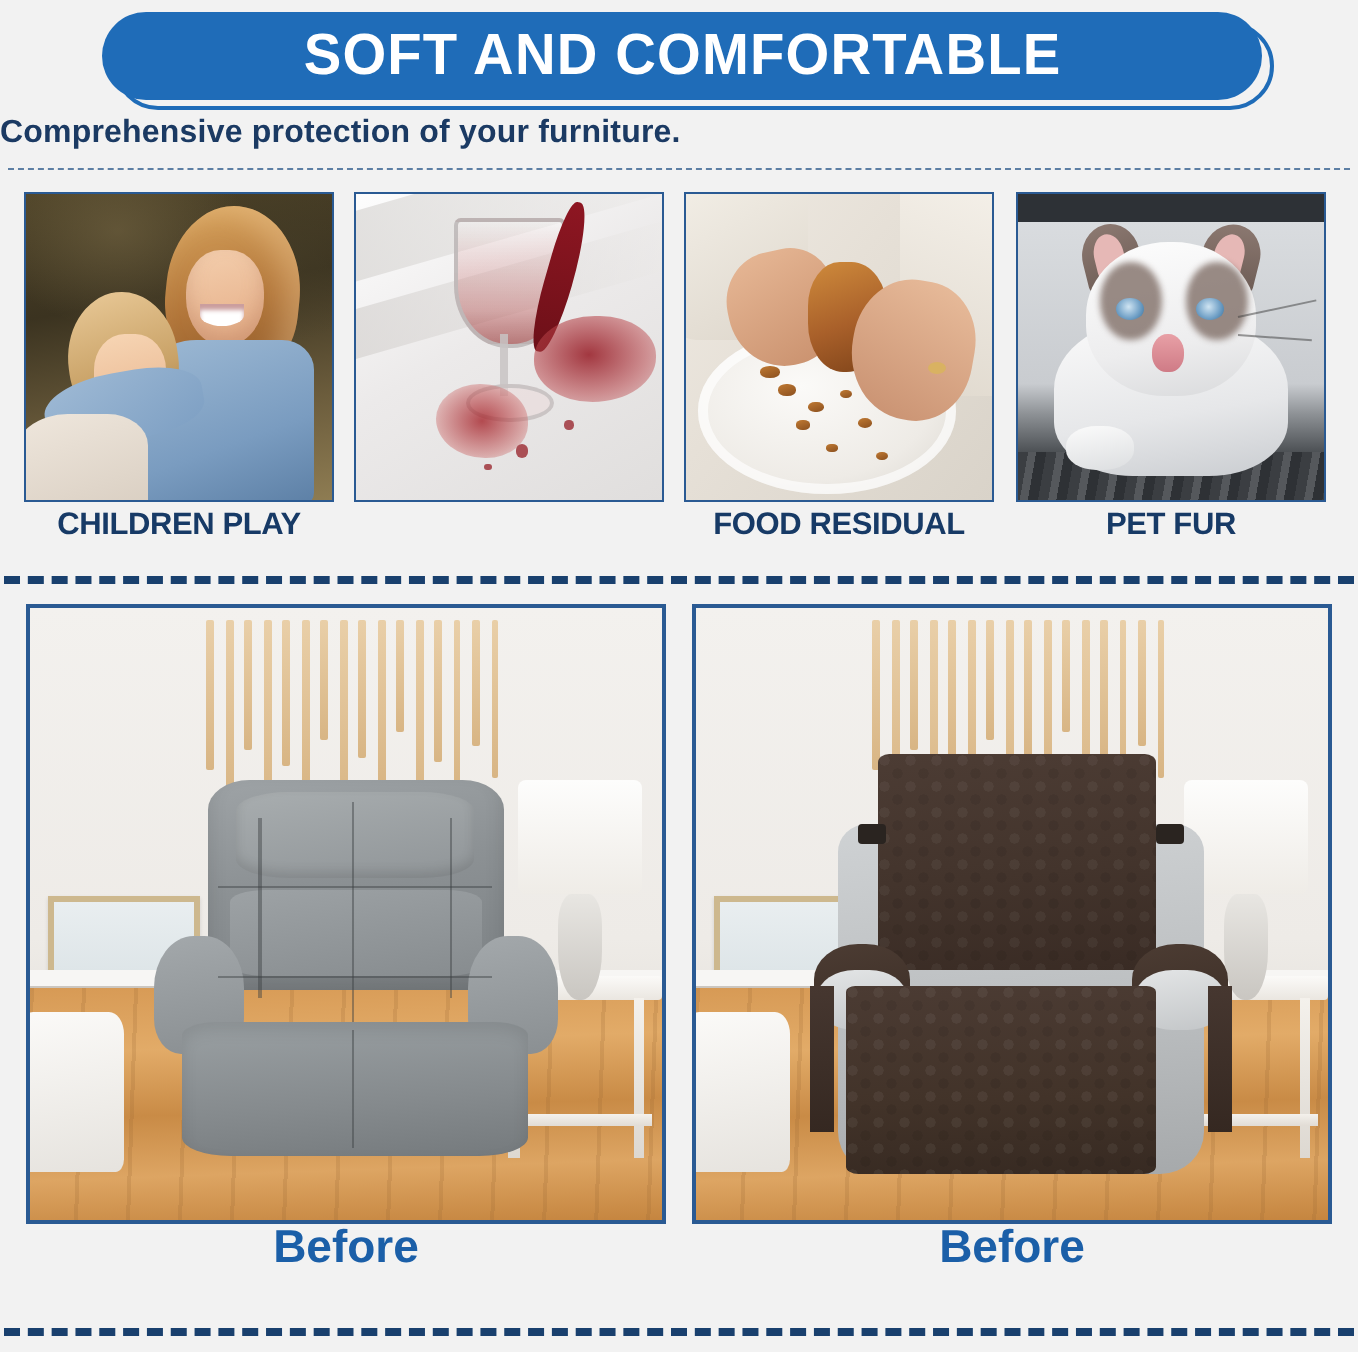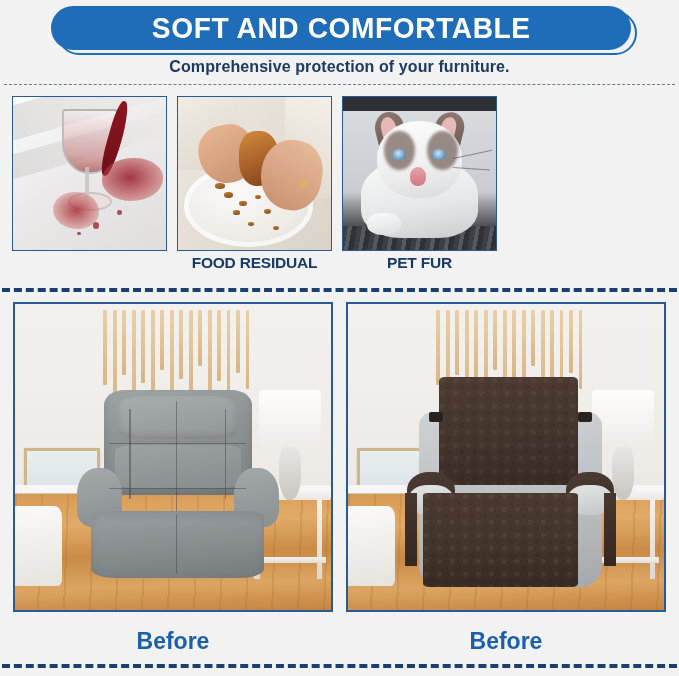--- a/index.html
+++ b/index.html
@@ -63,21 +63,21 @@
     line-height: 1;
     white-space: nowrap;
     transform: scaleX(0.97);
   }
 
   .subtitle {
     position: absolute;
     left: 0;
     top: 58px;
     width: 679px;
-    text-align: center;
+    text-align: left;
     color: #1b3a63;
     font-size: 16px;
     font-weight: bold;
     letter-spacing: 0.1px;
   }
 
   .divider-fine {
     position: absolute;
     left: 4px;
     width: 671px;
@@ -307,21 +307,21 @@
     position: relative;
     width: 320px;
     height: 310px;
     border: 2px solid #2a5a93;
     box-sizing: border-box;
     overflow: hidden;
     background: #f0eeeb;
   }
   .panel-caption {
     position: absolute;
-    top: 326px;
+    top: 308px;
     left: 0;
     width: 320px;
     text-align: center;
     color: #1b5fa8;
     font-size: 23px;
     font-weight: bold;
   }
 
   
   .room { position:absolute; inset:0;
@@ -460,20 +460,37 @@
       <div class="banner-title">SOFT AND COMFORTABLE</div>
     </div>
   </div>
 
   <div class="subtitle">Comprehensive protection of your furniture.</div>
 
   <div class="divider-fine d1"></div>
 
   <div class="thumbs">
 
+    <div class="thumb">
+      <div class="thumb-img">
+        <div class="sc-children">
+          <div class="hair-big"></div>
+          <div class="face-big"></div>
+          <div class="smile-big"></div>
+          <div class="denim"></div>
+          <div class="hair-small"></div>
+          <div class="face-small"></div>
+          <div class="smile-small"></div>
+          <div class="arm"></div>
+          <div class="white-top"></div>
+        </div>
+        <span class="sr-only">Two young girls hugging and laughing outdoors</span>
+      </div>
+      <div class="thumb-caption">CHILDREN PLAY</div>
+    </div>
 
     <div class="thumb">
       <div class="thumb-img">
         <div class="sc-wine">
           <div class="band"></div>
           <div class="band2"></div>
           <div class="glass-bowl"></div>
           <div class="glass-stem"></div>
           <div class="glass-foot"></div>
           <div class="pour"></div>

